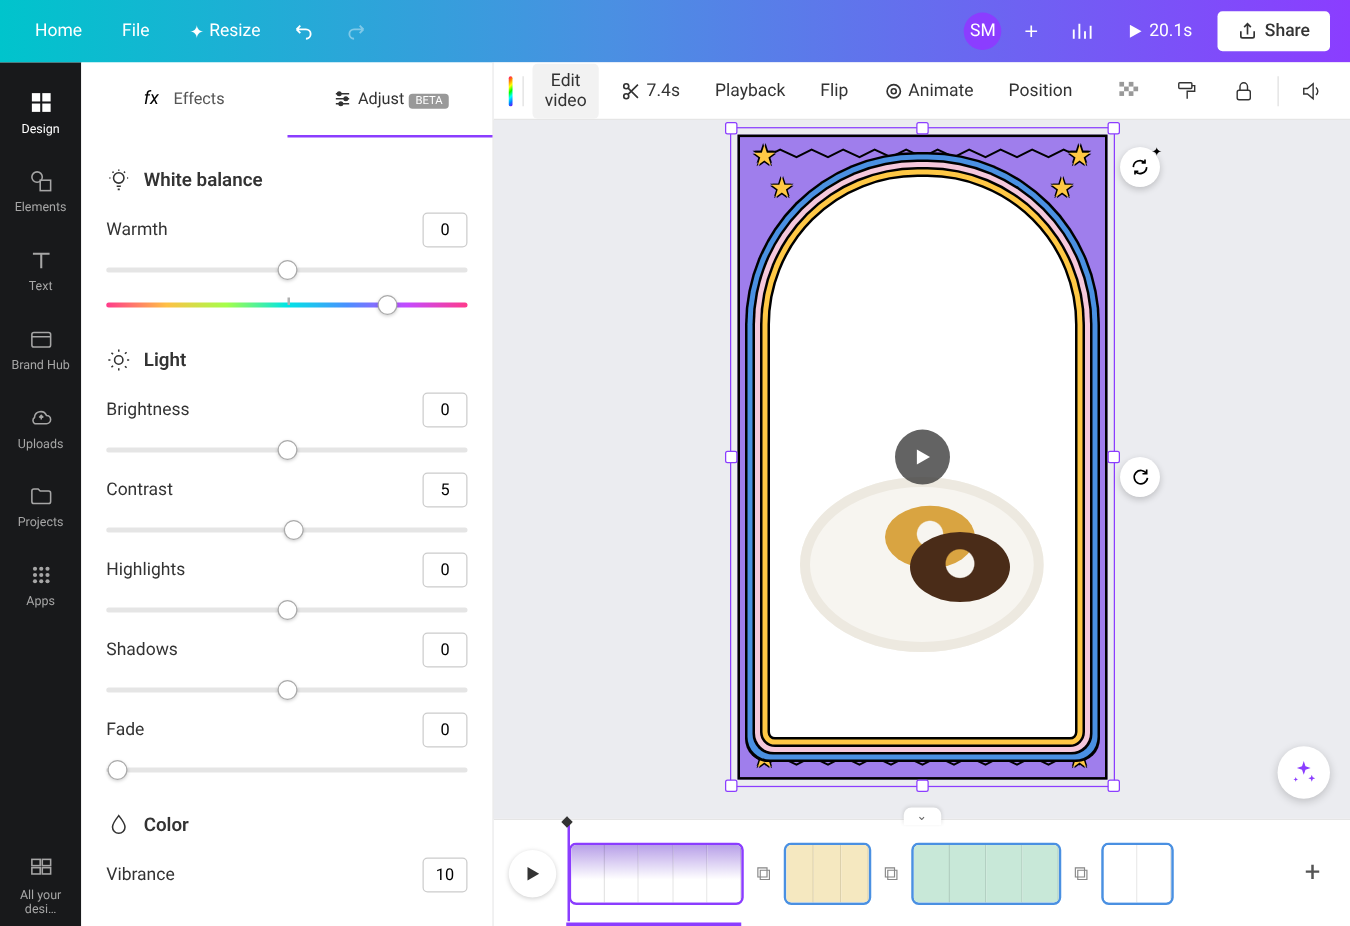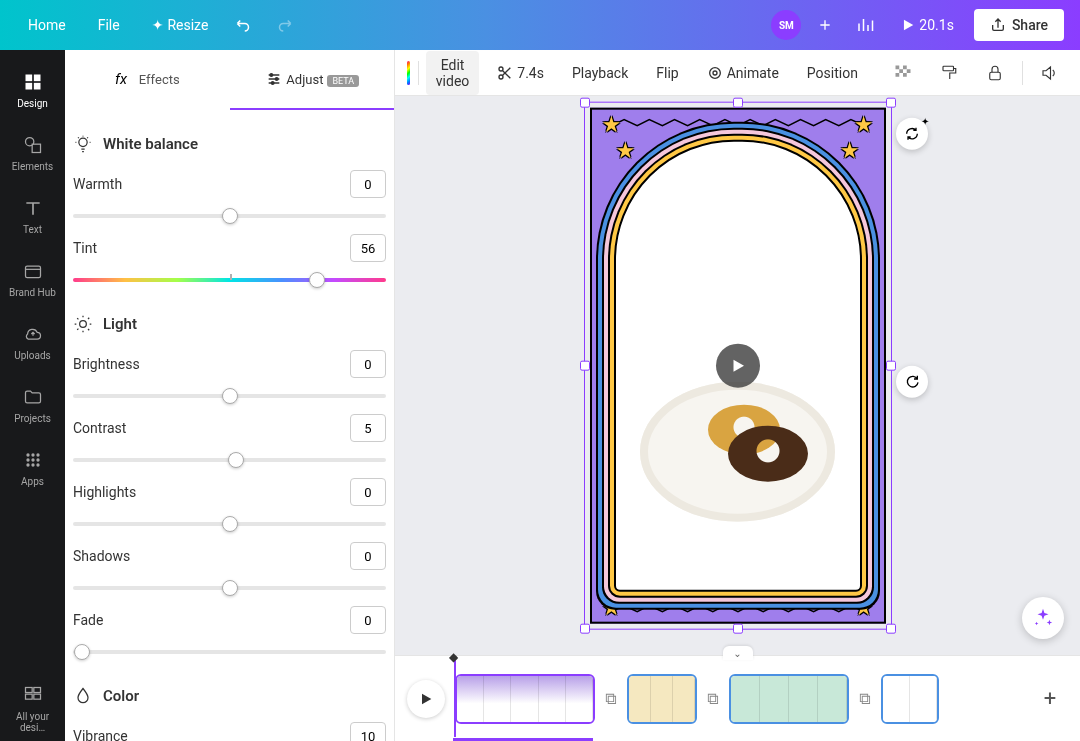--- a/index.html
+++ b/index.html
@@ -4,41 +4,41 @@
 <style>
 * { margin: 0; padding: 0; box-sizing: border-box; font-family: -apple-system, BlinkMacSystemFont, "Segoe UI", Roboto, sans-serif; }
 body { width: 1080px; height: 741px; overflow: hidden; background: #fff; display: flex; flex-direction: column; }
 
 
 .header { height: 50px; background: linear-gradient(90deg, #00c4cc 0%, #4a90e2 45%, #8b3dff 100%); display: flex; align-items: center; padding: 0 16px; gap: 8px; }
 .header-left { display: flex; align-items: center; gap: 8px; }
 .header-btn { color: #fff; font-size: 14px; padding: 8px 12px; border: none; background: transparent; cursor: pointer; border-radius: 4px; display: flex; align-items: center; gap: 4px; }
 .header-btn.home { font-weight: 400; }
 .header-spacer { flex: 1; }
-.avatar { width: 30px; height: 30px; border-radius: 50%; background: #8b3dff; color: #fff; display: flex; align-items: center; justify-content: center; font-size: 10px; font-weight: 700; }
+.avatar { width: 30px; height: 30px; border-radius: 50%; background: #8b3dff; color: #fff; display: flex; align-items: center; justify-content: center; font-size: 14px; font-weight: 400; }
 .share-btn { background: #fff; color: #333; padding: 8px 16px; border-radius: 4px; border: none; font-size: 14px; font-weight: 500; display: flex; align-items: center; gap: 6px; cursor: pointer; }
 .icon-btn { width: 32px; height: 32px; border-radius: 4px; display: flex; align-items: center; justify-content: center; cursor: pointer; color: #fff; }
 
 
 .body { flex: 1; display: flex; min-height: 0; }
 
 
 .nav-rail { width: 65px; background: #18191b; display: flex; flex-direction: column; align-items: center; padding-top: 12px; gap: 8px; }
 .nav-item { width: 60px; display: flex; flex-direction: column; align-items: center; gap: 4px; padding: 8px 2px; color: #a6a6a6; cursor: pointer; font-size: 10px; text-align: center; }
 .nav-item.active { color: #fff; }
 .nav-item .nav-icon { width: 24px; height: 24px; display: flex; align-items: center; justify-content: center; }
 .nav-spacer { flex: 1; }
 
 
 .side-panel { width: 330px; background: #fff; display: flex; flex-direction: column; border-right: 1px solid #e5e5e5; }
 .tabs { display: flex; height: 60px; }
 .tab { flex: 1; display: flex; flex-direction: row; align-items: center; justify-content: center; gap: 2px; cursor: pointer; border-bottom: 2px solid transparent; font-size: 13px; color: #555; }
 .tab.active { border-bottom-color: #8b3dff; color: #333; }
 .badge { background: #999; color: #fff; font-size: 9px; padding: 1px 5px; border-radius: 3px; margin-left: 4px; }
-.panel-scroll { flex: 1; overflow-y: auto; padding: 16px 8px; position: relative; }
+.panel-scroll { flex: 1; overflow-y: auto; padding: 16px 20px; position: relative; }
 .panel-scroll::-webkit-scrollbar { width: 8px; }
 .panel-scroll::-webkit-scrollbar-thumb { background: #ccc; border-radius: 4px; }
 .section-header { display: flex; align-items: center; gap: 10px; font-size: 15px; font-weight: 600; color: #333; margin-bottom: 16px; margin-top: 8px; }
 .section-header .s-icon { width: 20px; height: 20px; }
 .slider-row { margin-bottom: 8px; }
 .slider-label-row { display: flex; justify-content: space-between; align-items: center; margin-bottom: 8px; }
 .slider-label { font-size: 14px; color: #333; }
 .slider-value { width: 36px; height: 28px; border: 1px solid #ccc; border-radius: 4px; text-align: center; font-size: 13px; }
 .slider-track { position: relative; height: 20px; display: flex; align-items: center; }
 .slider-track .track { height: 4px; width: 100%; background: #e5e5e5; border-radius: 2px; position: relative; }
@@ -270,24 +270,20 @@
         </div>
         <div class="slider-track">
           <div class="track">
               <div class="tick" style="left:50%"></div>
             </div>
           <div class="slider-thumb" style="left:50%"></div>
         </div>
       </div>
 
       <div class="slider-row">
-        <div class="slider-label-row">
-          <span class="slider-label">Tint</span>
-          <input class="slider-value" value="56" style="">
-        </div>
         <div class="slider-track rainbow">
           <div class="track">
               <div class="tick" style="left:50%"></div>
             </div>
           <div class="slider-thumb" style="left:78%"></div>
         </div>
       </div>
 
       <div class="section-header" style="margin-top:24px">
         <svg class="s-icon" viewBox="0 0 24 24" fill="none" stroke="currentColor" stroke-width="1.5">

